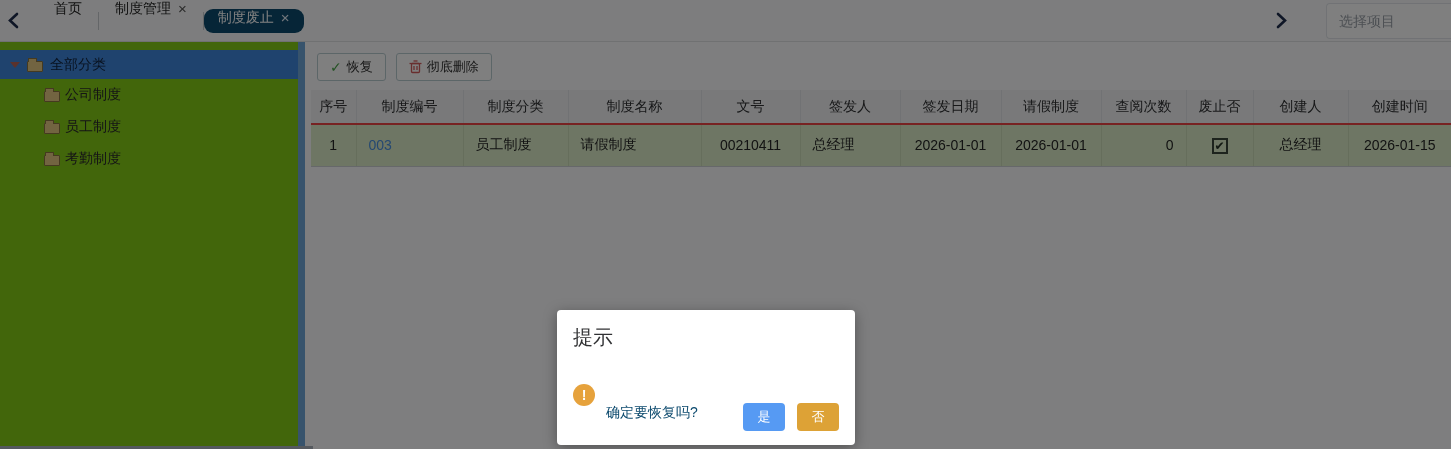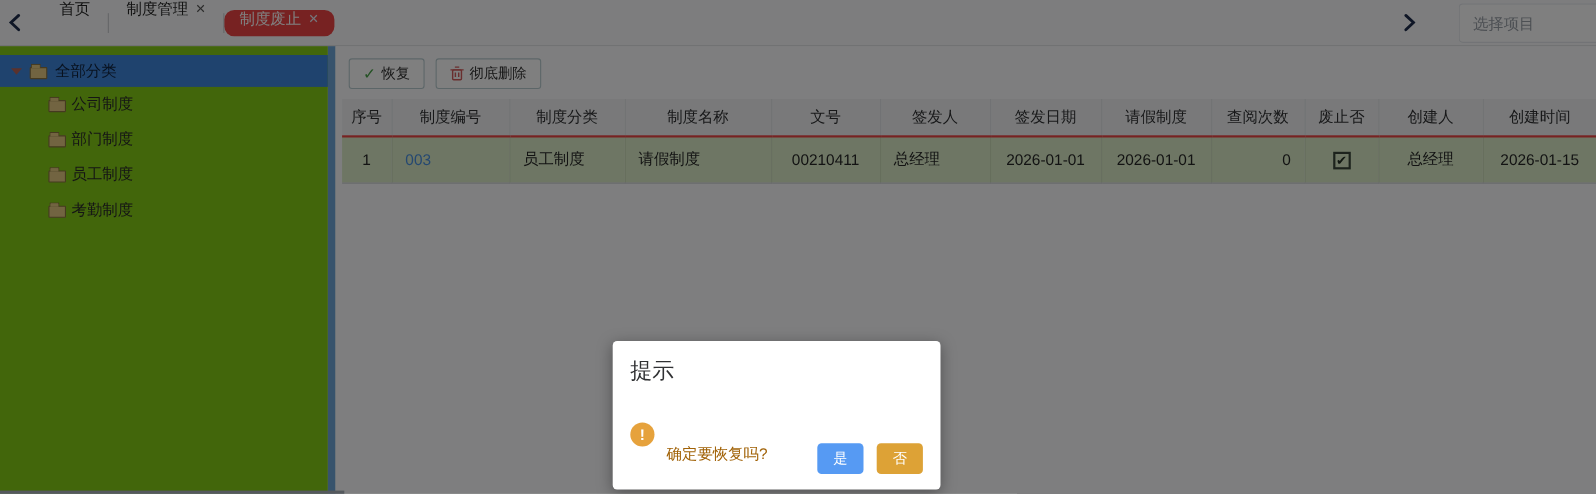--- a/index.html
+++ b/index.html
@@ -7,21 +7,21 @@
   body { font-family:"Liberation Sans","DejaVu Sans",sans-serif; }
   .screen { position:relative; width:1451px; height:449px; background:#f5f6f8; overflow:hidden; }
 
   
   .topbar { height:42px; background:#fafbfc; border-bottom:1px solid #e0e2e5; display:flex; align-items:center; }
   .nav-chevron { width:26px; display:flex; align-items:center; justify-content:center; cursor:pointer; color:#1f2d4d; }
   .nav-chevron svg { display:block; }
   .tabs { display:flex; align-items:center; margin-left:12px; }
   .tab { padding:0 16px; font-size:14px; color:#262626; height:42px; display:flex; align-items:flex-start; gap:7px; cursor:pointer; }
   .tab .close { font-size:15px; color:#555; }
-  .tab.active { background:#ef4444; color:#fff; height:24px; border-radius:9px; padding:0 14px; }
+  .tab.active { background:#0c4a6e; color:#fff; height:24px; border-radius:9px; padding:0 14px; }
   .tab.active .close { color:#e8f1fb; }
   .tab-sep { width:1px; height:18px; background:#c9ccd1; }
   .topbar-spacer { flex:1; }
   .project-input { width:127px; height:36px; background:#fff; border:1px solid #e2e5ea; border-right:none;
     border-radius:4px 0 0 4px; font-size:14px; color:#2b2b2b; padding:0 12px; margin-left:32px; margin-right:-2px; outline:none; }
   .project-input::placeholder { color:#9aa0a8; }
 
   
   .body { display:flex; height:407px; }
   .sidebar { width:298px; background:#84cc16; padding-top:8px; position:relative; }
@@ -56,21 +56,21 @@
          line-height:13px; font-size:12px; color:#243024; text-align:center; vertical-align:middle; cursor:pointer; }
 
   
   .overlay { position:absolute; inset:0; background:rgba(0,0,0,0.5); z-index:20; }
   .dialog { position:absolute; left:557px; top:310px; width:298px; height:135px; background:#fff; border-radius:4px;
             box-shadow:0 3px 14px rgba(0,0,0,0.35); z-index:21; padding:14px 16px; }
   .dialog-title { font-size:20px; color:#303133; }
   .dialog-body { margin-top:17px; display:flex; align-items:center; gap:11px; }
   .warn-icon { width:22px; height:22px; border-radius:50%; background:#e6a23c; color:#fff; font-weight:bold;
                font-size:14px; line-height:22px; text-align:center; flex:none; }
-  .dialog-msg { font-size:14px; color:#a16207;margin-top:36px; }
+  .dialog-msg { font-size:14px; color:#0c4a6e;margin-top:36px; }
   .dialog-footer { position:absolute; right:16px; bottom:14px; display:flex; gap:12px; }
   .dlg-btn { width:42px; height:28px; border:none; border-radius:4px; color:#fff; font-size:13px; cursor:pointer;
              font-family:"Liberation Sans","DejaVu Sans",sans-serif; }
   .dlg-btn.yes { background:#569af3; }
   .dlg-btn.no  { background:#dda236; }
 </style>
 </head>
 <body>
 
 <div class="screen">
@@ -109,24 +109,20 @@
 
     <aside class="sidebar">
       <div class="tree-item root">
         <span class="caret-down"></span>
         <span class="folder"></span>
         <span>全部分类</span>
       </div>
       <div class="tree-item child">
         <span class="folder"></span>
         <span>公司制度</span>
-      </div>
-      <div class="tree-item child">
-        <span class="folder"></span>
-        <span>部门制度</span>
       </div>
       <div class="tree-item child">
         <span class="folder"></span>
         <span>员工制度</span>
       </div>
       <div class="tree-item child">
         <span class="folder"></span>
         <span>考勤制度</span>
       </div>
     </aside>

